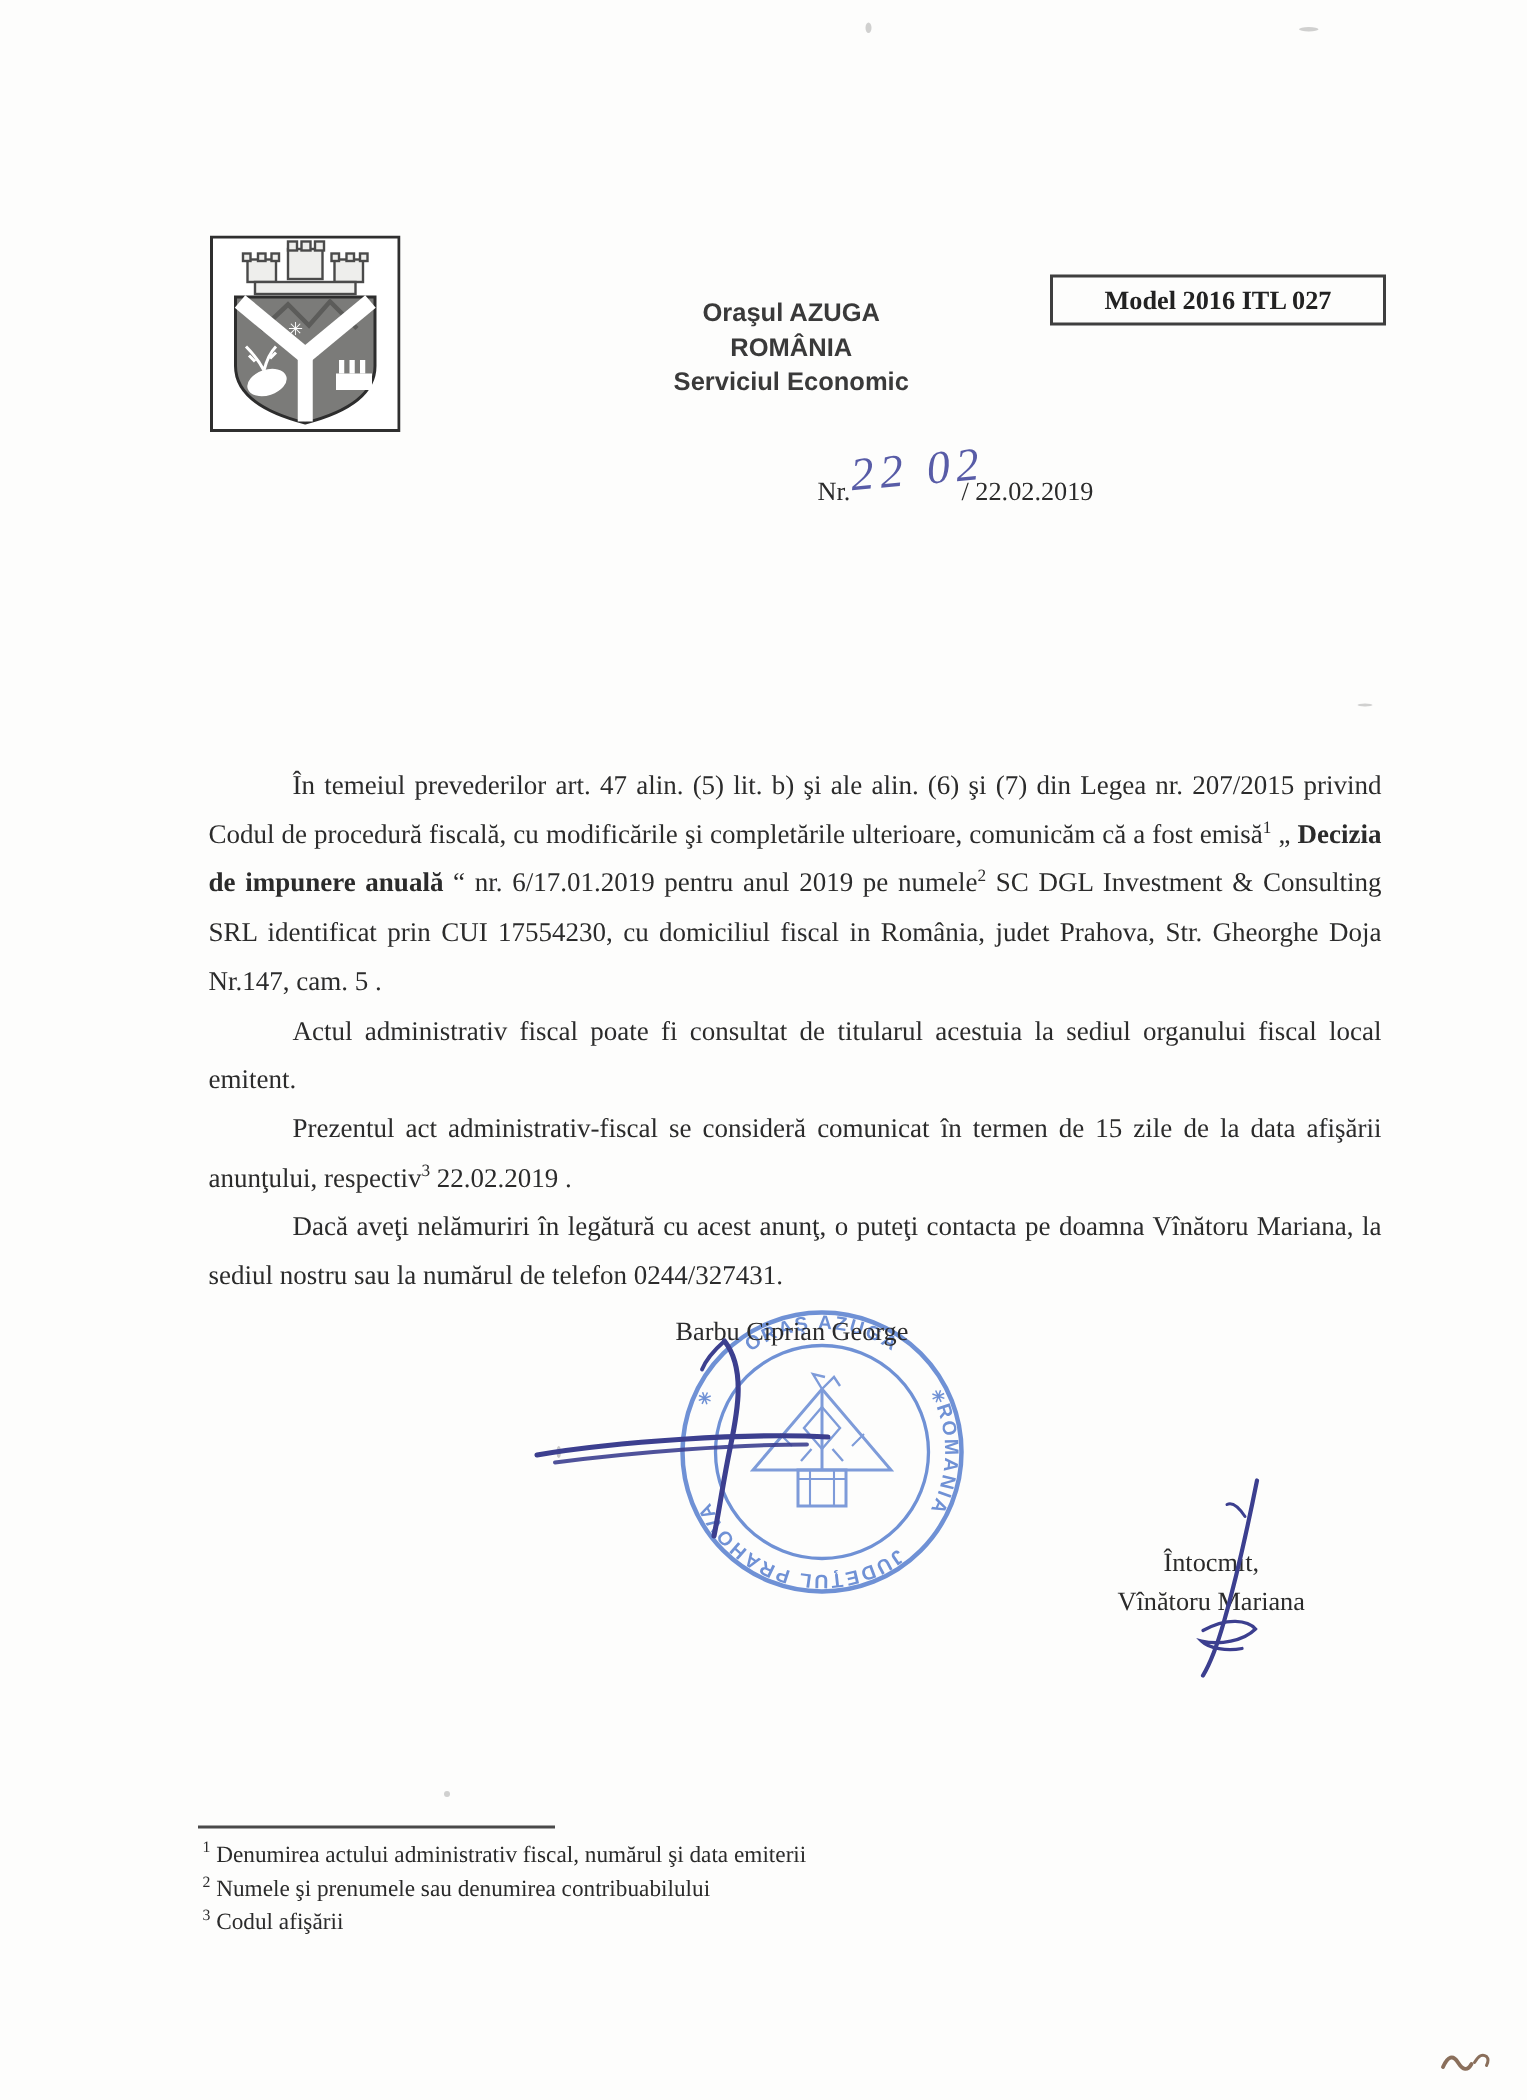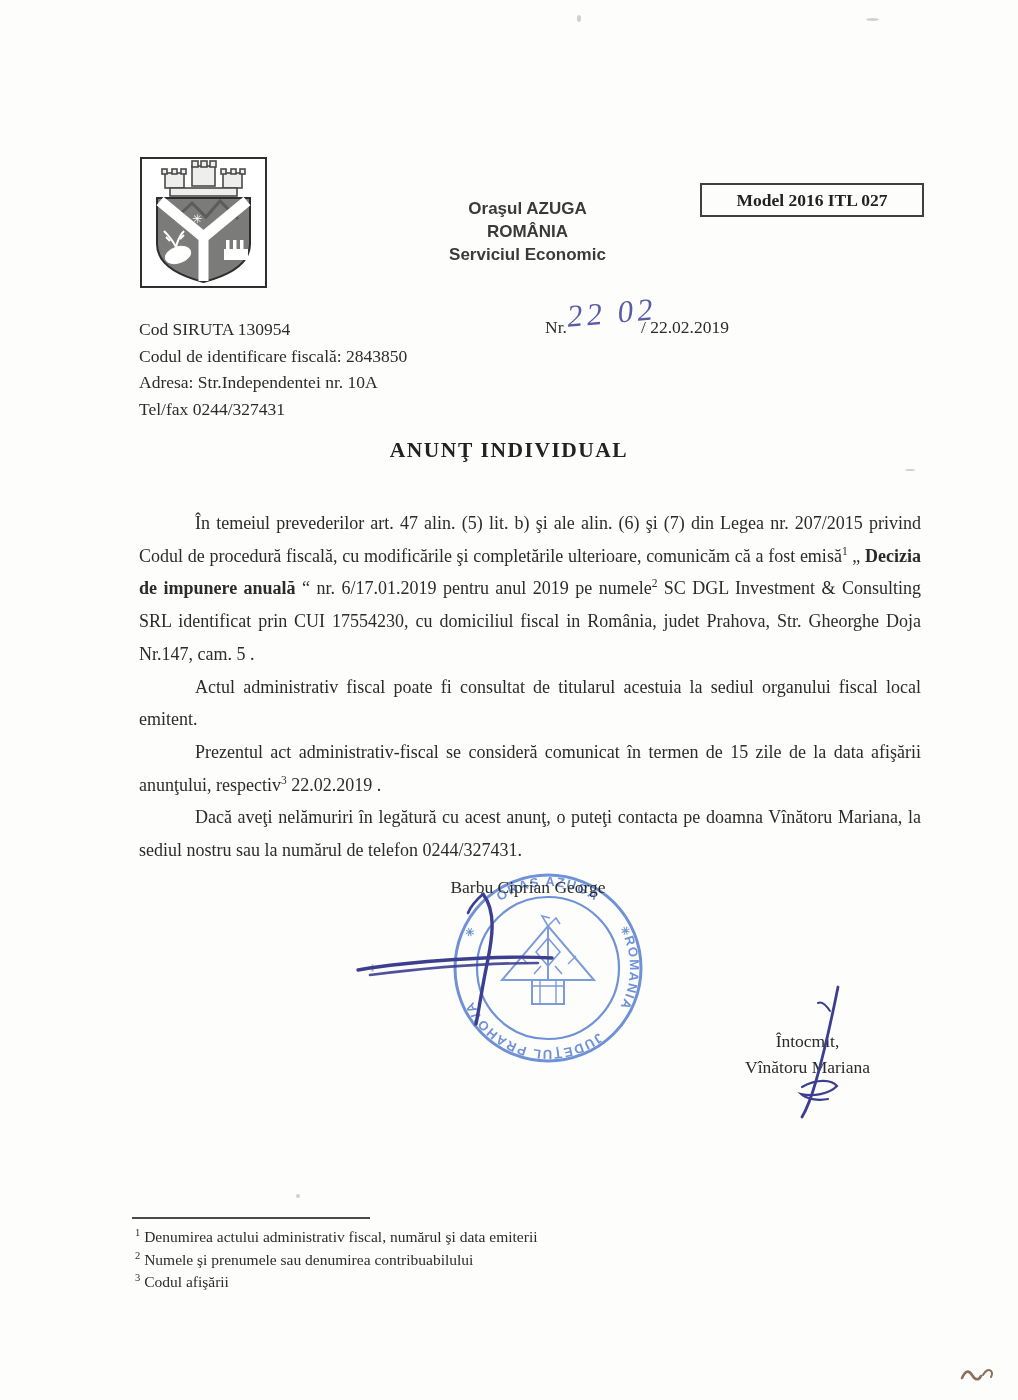--- a/index.html
+++ b/index.html
@@ -140,35 +140,28 @@
   <div id="header-center" class="abs">
     <div>Oraşul AZUGA</div>
     <div>ROMÂNIA</div>
     <div>Serviciul Economic</div>
   </div>
 
   <div id="model-box" class="abs">
     <span>Model 2016 ITL 027</span>
   </div>
 
-  <div id="id-block" class="abs">
-    <div>Cod SIRUTA 130954</div>
-    <div>Codul de identificare fiscală: 2843850</div>
-    <div>Adresa: Str.Independentei nr. 10A</div>
-    <div>Tel/fax 0244/327431</div>
-  </div>
 
   <div id="nr-line" class="abs">
     <span>Nr.</span>
     <span id="handwritten-nr">22 02</span>
     <span class="date">/ 22.02.2019</span>
   </div>
 
   <div id="title-block" class="abs">
-    <div id="title-line1">ANUNŢ INDIVIDUAL</div>
   </div>
 
   <div id="body-block" class="abs">
     <p><span>În temeiul prevederilor art. 47 alin. (5) lit. b) şi ale alin. (6) şi (7) din Legea nr. 207/2015 privind Codul de procedură fiscală, cu modificările şi completările ulterioare, comunicăm că a fost emisă</span><span class="sup">1</span><span> „ </span><span class="b">Decizia de impunere anuală</span><span> “ nr. 6/17.01.2019 pentru anul 2019 pe numele</span><span class="sup">2</span><span>  SC DGL Investment &amp; Consulting SRL identificat prin CUI 17554230, cu domiciliul fiscal in România, judet Prahova, Str. Gheorghe Doja Nr.147, cam. 5 .</span></p>
     <p>Actul administrativ fiscal poate fi consultat de titularul acestuia la sediul organului fiscal local emitent.</p>
     <p><span>Prezentul act administrativ-fiscal se consideră comunicat în termen de 15 zile de la data afişării anunţului, respectiv</span><span class="sup">3</span><span> 22.02.2019 .</span></p>
     <p>Dacă aveţi nelămuriri în legătură cu acest anunţ, o puteţi contacta pe doamna Vînătoru Mariana, la sediul nostru sau la numărul de telefon 0244/327431.</p>
   </div>
 
   <svg id="stamp" class="abs" viewBox="0 0 200 200" xmlns="http://www.w3.org/2000/svg">

